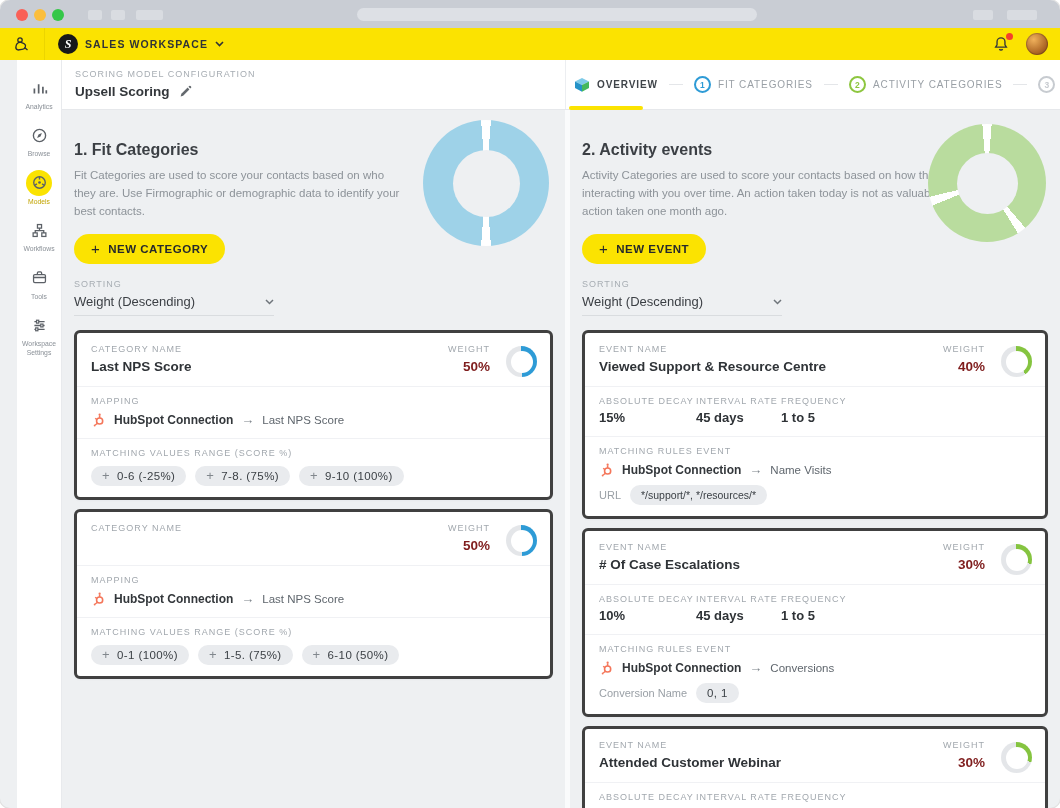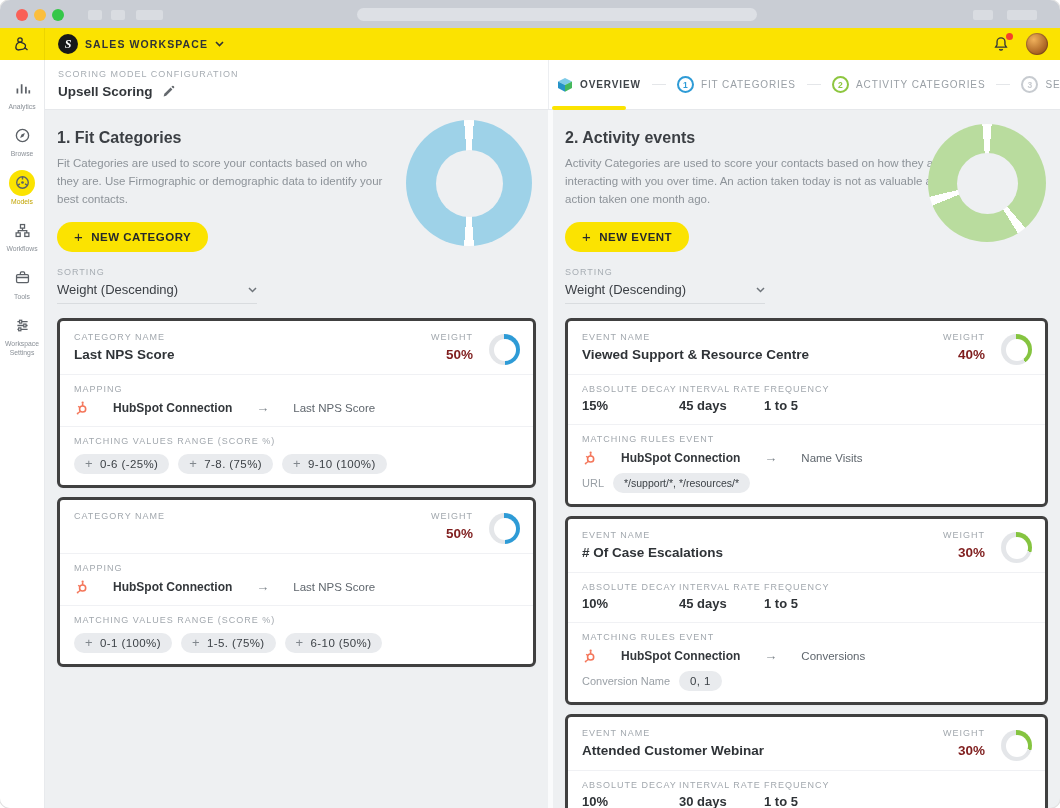--- a/index.html
+++ b/index.html
@@ -23,21 +23,21 @@
               font:italic bold 12px "Liberation Serif", serif; display:flex; align-items:center; justify-content:center; }
   .ws-label { font-size:10.5px; font-weight:bold; letter-spacing:1.1px; color:#2f3337; }
   .topbar-right { position:absolute; right:12px; top:0; height:32px; display:flex; align-items:center; gap:16px; }
   .bell-wrap { position:relative; width:18px; height:18px; }
   .bell-dot { position:absolute; top:-2px; right:-3px; width:7px; height:7px; border-radius:50%; background:#f4402c; }
   .avatar { width:22px; height:22px; border-radius:50%;
             background:radial-gradient(circle at 35% 30%, #f0b15c, #b06a28 60%, #7c3f12);
             box-shadow:inset 0 0 0 1px rgba(0,0,0,.18); }
 
   
-  .body { display:flex; height:748px; }
+  .body { display:flex; height:748px;margin-left:17px; }
   .sidebar { width:45px; background:#fff; border-right:1px solid #e8eaed; padding-top:10px; flex:none; }
   .side-item { display:flex; flex-direction:column; align-items:center; padding:5px 1px 6px; cursor:pointer; color:#5c6167; }
   .side-ico { width:26px; height:26px; display:flex; align-items:center; justify-content:center; border-radius:50%; }
   .side-item.active .side-ico { background:#fbe301; }
   .side-label { margin-top:2px; font-size:6.8px; color:#8a9097; text-align:center; line-height:1.25; }
   .side-item.active .side-label { color:#c2a400; }
 
   .main { flex:1; display:flex; flex-direction:column; min-width:0; }
 
   
@@ -50,21 +50,21 @@
   .tab { display:flex; align-items:center; gap:7px; cursor:pointer; flex:none; }
   .tab-label { font-size:10px; letter-spacing:.9px; color:#9aa0a6; white-space:nowrap; }
   .tab.active .tab-label { color:#3f4449; font-weight:bold; }
   .step-circle { width:17px; height:17px; border-radius:50%; border:2.5px solid; display:flex; align-items:center; justify-content:center;
                  font-size:8.5px; font-weight:bold; }
   .tab-sep { flex:1; height:1px; background:#e4e6e9; margin:0 11px; min-width:14px; }
   .tab-underline { position:absolute; left:3px; bottom:-1px; width:74px; height:4px; background:#fbe301; border-radius:2px; }
 
   
   .content { flex:1; display:flex; min-height:0; }
-  .panel { position:relative; padding:14px 12px; overflow:hidden; }
+  .panel { position:relative; padding:26px 12px; overflow:hidden; }
   .panel-fit { width:503px; flex:none; }
   .divider { width:5px; background:#fafbfc; flex:none; }
   .panel-activity { flex:1; }
   .p-heading { font-size:16px; font-weight:bold; color:#3b3f44; margin-top:5px; }
   .p-desc { margin-top:8px; font-size:11.5px; line-height:1.55; color:#8d9399; }
   .panel-fit .p-desc { width:332px; } .panel-activity .p-desc { width:396px; }
   .btn-yellow { display:inline-flex; align-items:center; gap:8px; margin-top:14px; background:#fbe301; border:none;
                 border-radius:17px; padding:9px 17px; font-family:inherit; font-size:11.5px; font-weight:bold;
                 letter-spacing:.5px; color:#26292c; cursor:pointer; }
   .btn-plus { font-size:15px; font-weight:normal; line-height:10px; }
@@ -83,21 +83,21 @@
   .card { background:#fff; border:3px solid #404040; border-radius:6px; box-shadow:0 1px 2px rgba(40,45,50,.03); }
   .lbl { font-size:9px; letter-spacing:1px; color:#a2a8ae; }
   .c-head { position:relative; display:flex; padding:11px 60px 12px 14px; }
   .c-head-left { flex:1; min-width:0; }
   .c-name { margin-top:5px; font-size:13.5px; font-weight:bold; color:#2f3337; white-space:nowrap; }
   .c-weight { text-align:right; flex:none; }
   .c-weight-val { margin-top:5px; font-size:13.5px; font-weight:bold; color:#7f1d1d; }
   .ring { position:absolute; right:13px; top:13px; width:31px; height:31px; border-radius:50%; }
   .ring-hole { position:absolute; left:4.5px; top:4.5px; width:22px; height:22px; border-radius:50%; background:#fff; }
   .c-sec { border-top:1px solid #f0f1f4; padding:9px 14px 11px; }
-  .map-row { display:flex; align-items:center; gap:24px; margin-top:6px; }
+  .map-row { display:flex; align-items:center; gap:8px; margin-top:6px; }
   .map-conn { font-size:12px; font-weight:bold; color:#33373b; }
   .map-arrow { color:#7c838a; font-size:13px; }
   .map-field { font-size:11.5px; color:#5f666d; }
   .chips { display:flex; gap:9px; margin-top:8px; flex-wrap:wrap; }
   .chip { display:inline-flex; align-items:center; gap:7px; background:#e9ebee; border-radius:12px; padding:4px 11px;
           font-size:11.5px; color:#3c4146; }
   .chip .plus { color:#81878d; font-size:13px; line-height:10px; }
   .stats { display:flex; }
   .stat { flex:none; }
   .stat:nth-child(1){ width:97px; } .stat:nth-child(2){ width:85px; }

